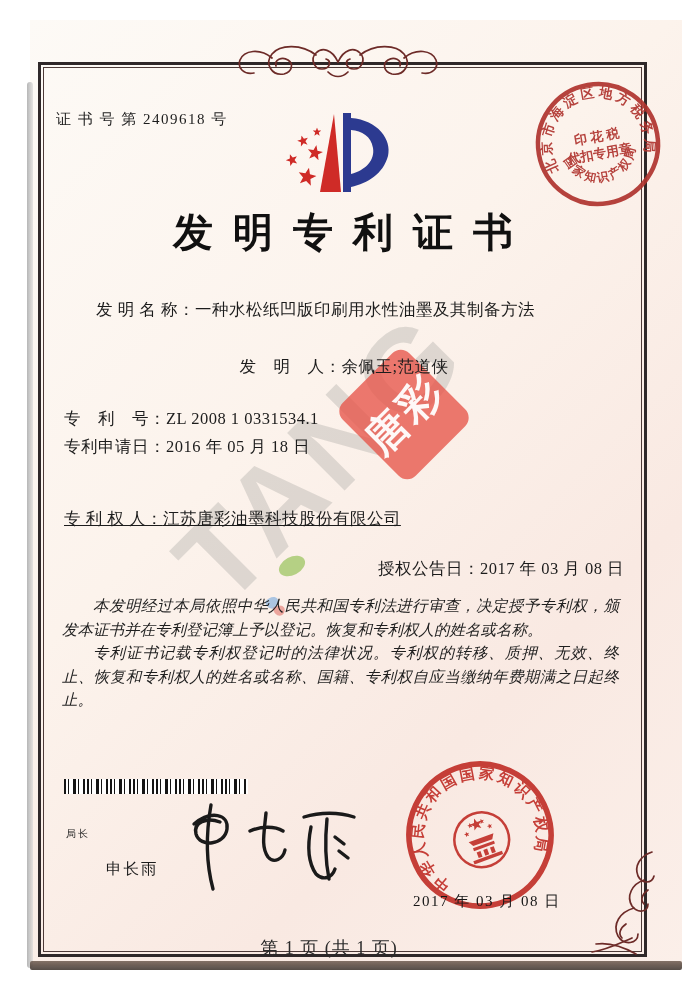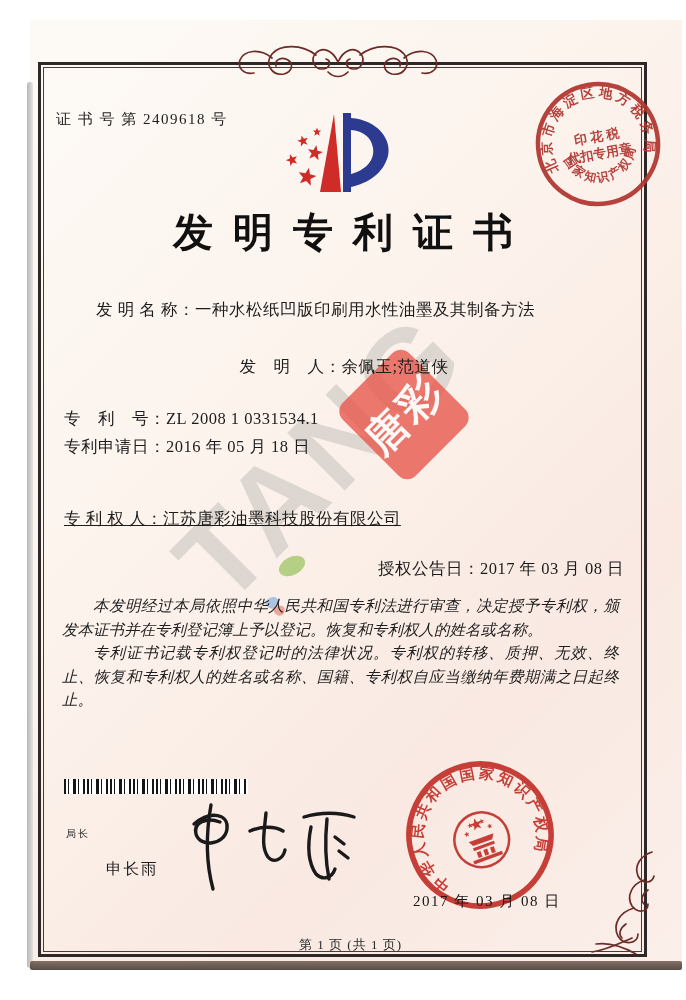--- a/index.html
+++ b/index.html
@@ -66,21 +66,21 @@
   .barcode{
     left:64px;top:779px;width:184px;height:15px;background:#fff;
     background-image:repeating-linear-gradient(90deg,
       #151515 0 2px,transparent 2px 4px,#151515 4px 5px,transparent 5px 9px,
       #151515 9px 12px,transparent 12px 14px,#151515 14px 15px,transparent 15px 19px,
       #151515 19px 21px,transparent 21px 23px);
   }
   .signer-title{left:66px;top:827px;font-size:10px;letter-spacing:2px;}
   .signer-name{left:78px;top:859px;font-size:15.5px;letter-spacing:2px;margin-left:28px;}
   .issue-date{left:413px;top:892px;font-size:15px;letter-spacing:1.5px;color:#161616;z-index:6;}
-  .footer{left:232px;top:936px;width:170px;text-align:right;font-size:13px;letter-spacing:1px;color:#2a2a2a;}
+  .footer{left:244px;top:936px;width:170px;text-align:center;font-size:18px;letter-spacing:1px;color:#2a2a2a;}
   .tax-seal{left:533px;top:79px;transform:rotate(-10deg);opacity:.92;}
   .office-seal{left:404px;top:759px;transform:rotate(-20deg);opacity:.93;z-index:5;}
   .sig-svg{left:166px;top:789px;}
   svg{display:block;}
 </style>
 </head>
 <body>
 
 <div class="abs paper"></div>
 <div class="abs scan-edge-left"></div>

